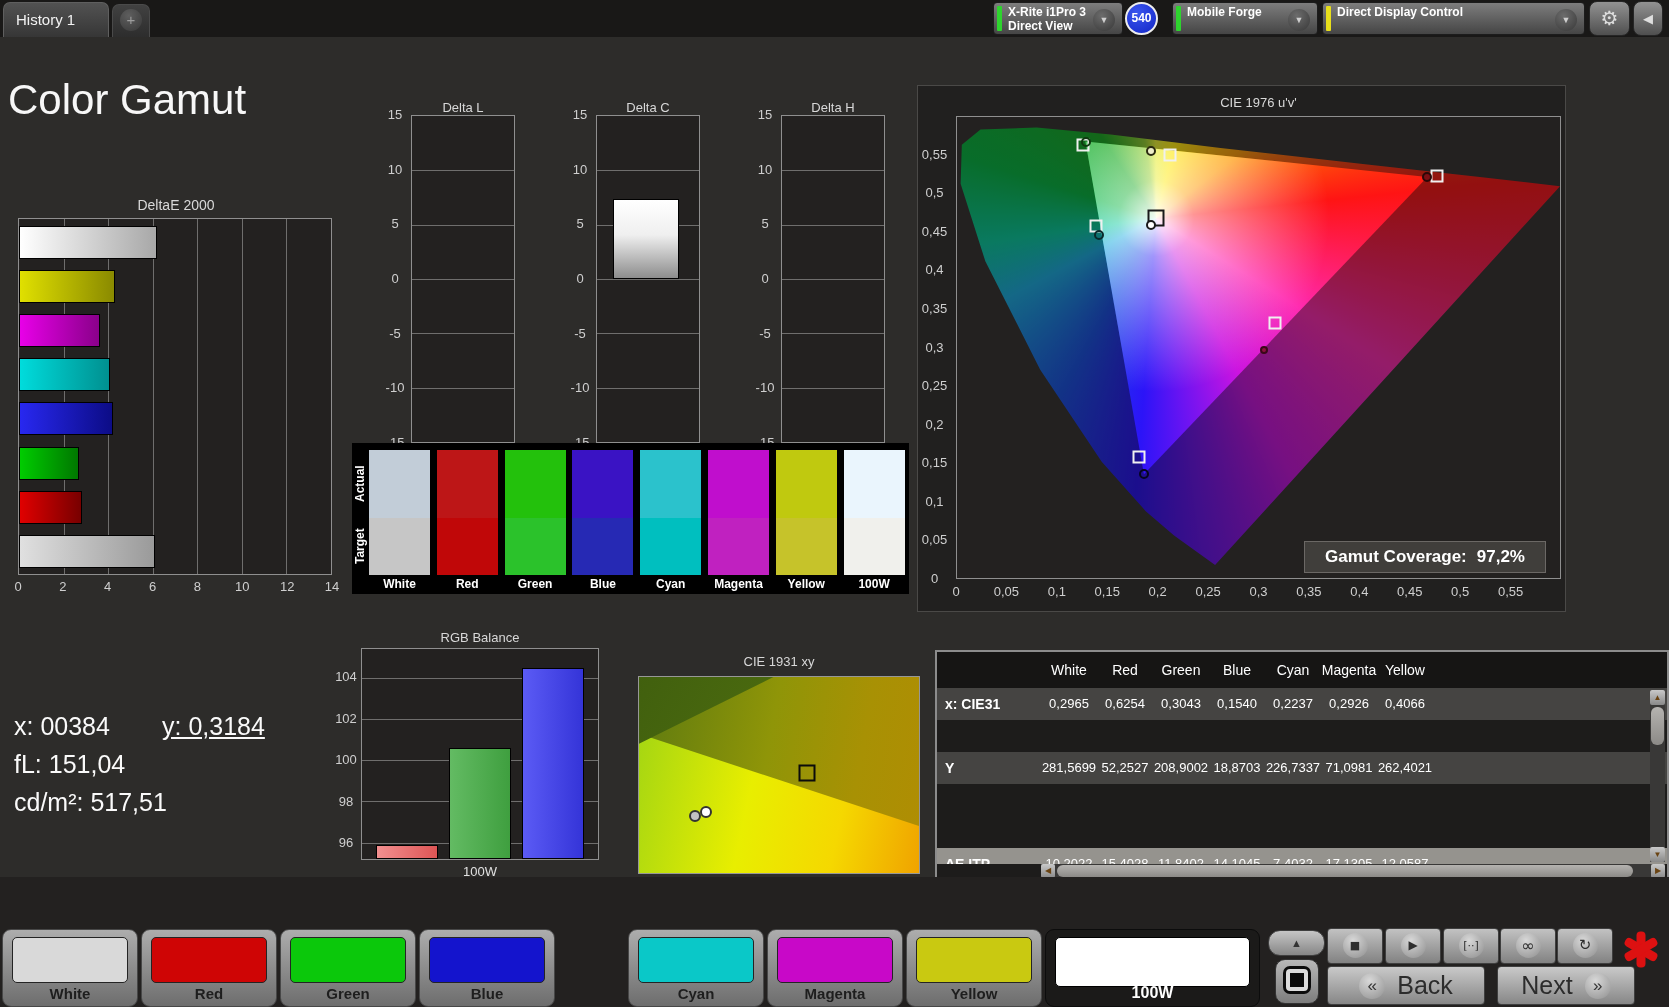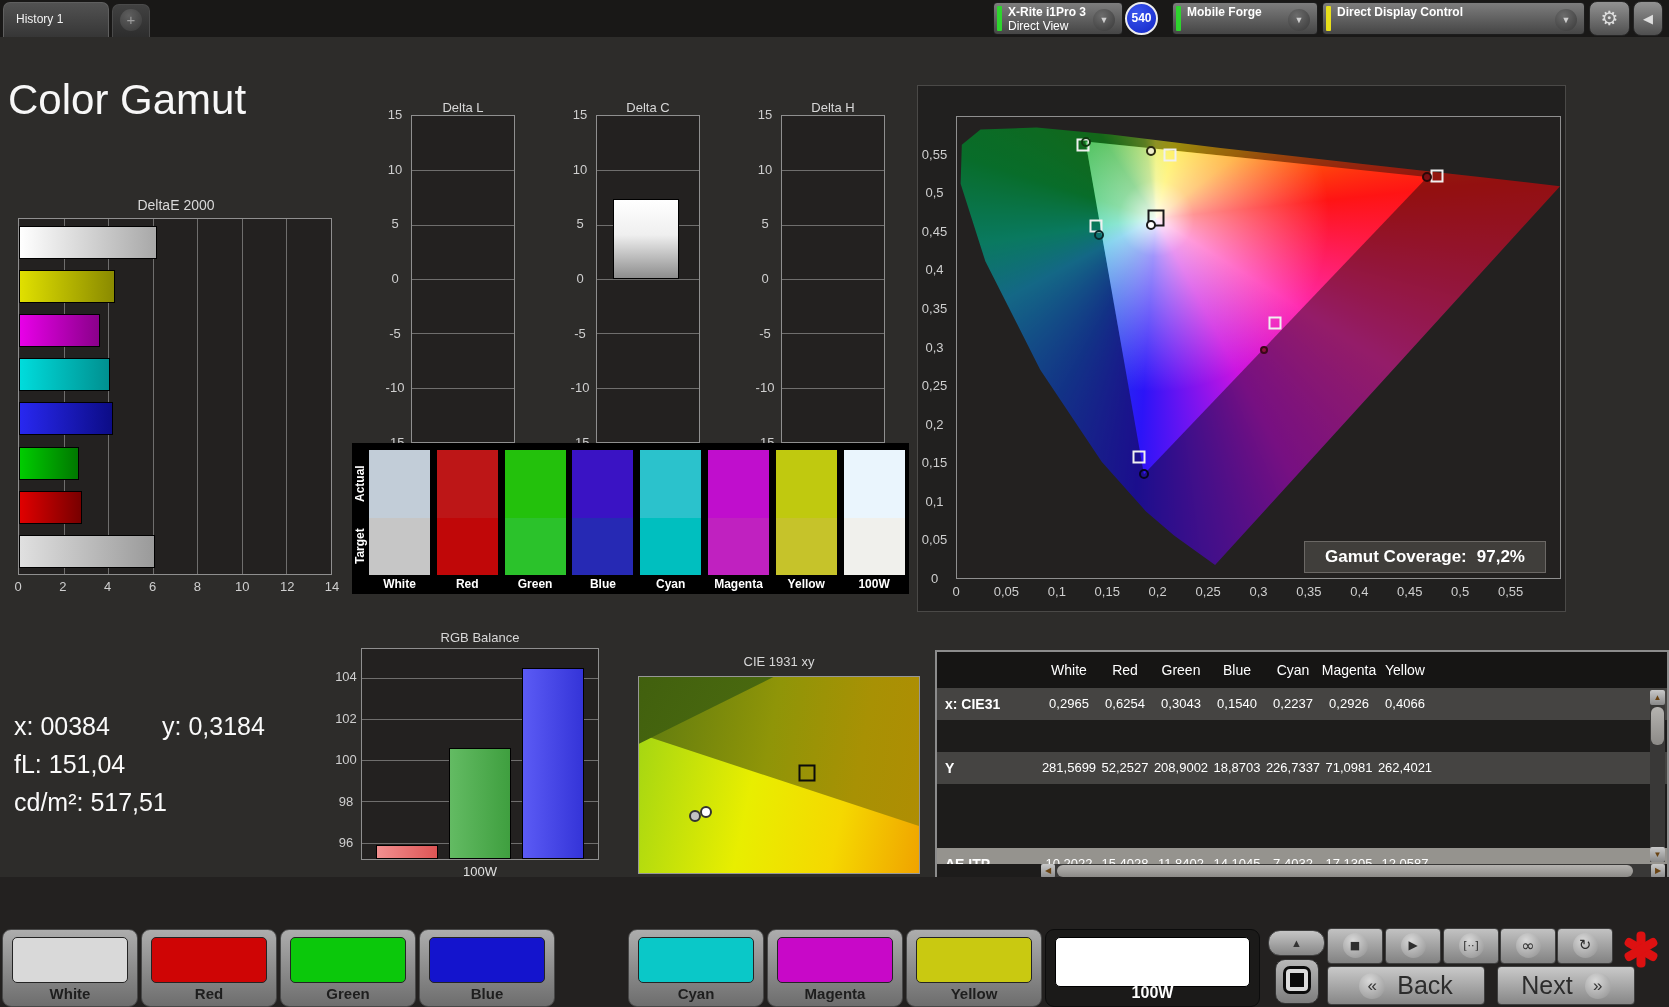--- a/index.html
+++ b/index.html
@@ -3,30 +3,30 @@
 <meta charset="utf-8">
 <style>
   html,body{margin:0;padding:0;background:#232221;}
   body{font-family:"Liberation Sans",sans-serif;-webkit-font-smoothing:antialiased;}
   #app{position:relative;width:1669px;height:1007px;background:#2d2c2a;overflow:hidden;}
 
   
   .topbar{position:absolute;left:0;top:0;width:100%;height:37px;background:#191817;}
   .tab{position:absolute;left:3px;top:2px;width:106px;height:35px;border:1px solid #5f5f5f;border-bottom:none;
        border-radius:7px 7px 0 0;background:linear-gradient(#525252,#363636);box-sizing:border-box;
-       color:#f2f2f2;font-size:12px;line-height:33px;padding-left:12px;}
+       color:#f2f2f2;font-size:15px;line-height:33px;padding-left:12px;}
   .tab-plus{position:absolute;left:112px;top:4px;width:38px;height:33px;border-radius:7px 7px 0 0;
        background:linear-gradient(#414141,#2d2d2d);border:1px solid #4a4a4a;border-bottom:none;box-sizing:border-box;text-align:center;}
   .tab-plus span{display:inline-block;margin-top:4px;width:22px;height:22px;border-radius:50%;
        background:radial-gradient(circle at 40% 30%,#5e5e5e,#383838);color:#9d9d9d;font-size:15px;line-height:21px;}
   .dd{position:absolute;top:2px;height:33px;border-radius:4px;background:linear-gradient(#7d7d7d,#454545);
       border:1px solid #1c1c1c;box-sizing:border-box;}
   .dd-stripe{position:absolute;left:3px;top:3px;bottom:3px;width:5px;border-radius:1px;}
   .dd-text{position:absolute;left:14px;top:2px;color:#fff;font-size:12px;font-weight:bold;line-height:14px;white-space:nowrap;}
-  .dd-text .sub{font-weight:normal;}
+  .dd-text .sub{font-weight:bold;}
   .dd-chev{position:absolute;right:7px;top:6px;width:22px;height:22px;border-radius:50%;
       background:radial-gradient(circle at 40% 30%,#6c6c6c,#383838);color:#cfcfcf;font-size:9px;line-height:22px;text-align:center;}
   .badge{position:absolute;left:1125px;top:2px;width:33px;height:33px;border-radius:50%;border:2px solid #ededed;
       background:radial-gradient(circle at 35% 30%,#3a55ee,#1226c6);box-sizing:border-box;color:#fff;
       font-size:12px;font-weight:bold;line-height:29px;text-align:center;}
   .sq-btn{position:absolute;top:1px;height:35px;border-radius:8px;background:linear-gradient(#929292,#4f4f4f);
       border:1px solid #262626;box-sizing:border-box;text-align:center;color:#dedede;}
 
   
   .page-title{position:absolute;left:8px;top:76px;font-size:42px;color:#f7f7f7;}
@@ -289,20 +289,21 @@
       <span class="swatch-label" style="left: 356px;">Magenta</span>
       <div class="swatch" style="left: 423.8px; top: 7px; height: 68px; background: rgb(192, 201, 15);"></div>
       <div class="swatch" style="left: 423.8px; top: 75px; height: 57px; background: rgb(198, 195, 42);"></div>
       <span class="swatch-label" style="left: 423.8px;">Yellow</span>
       <div class="swatch" style="left: 491.6px; top: 7px; height: 68px; background: rgb(234, 245, 253);"></div>
       <div class="swatch" style="left: 491.6px; top: 75px; height: 57px; background: rgb(240, 240, 236);"></div>
       <span class="swatch-label" style="left: 491.6px;">100W</span>
     </div>
 
   <div class="cie-panel">
+    <div class="panel-title">CIE 1976 u'v'</div>
     <div class="plot cie-plot">
       <div class="cie-layer cie-base"></div>
       <div class="cie-layer cie-tri"></div>
       <div class="cie-layer">
           <div class="m-square" style="left: 33%; top: 22%; border-color: rgb(26, 26, 26); width: 17px; height: 17px;"></div>
           <div class="m-square" style="left: 20.8333%; top: 6.16667%; border-color: rgb(240, 240, 240);"></div>
           <div class="m-square" style="left: 35.3333%; top: 8.16667%; border-color: rgb(240, 240, 240);"></div>
           <div class="m-square" style="left: 79.6667%; top: 12.8333%; border-color: rgb(240, 240, 240);"></div>
           <div class="m-square" style="left: 23%; top: 23.6667%; border-color: rgb(240, 240, 240);"></div>
           <div class="m-square" style="left: 52.6667%; top: 44.6667%; border-color: rgb(240, 240, 240);"></div>
@@ -341,21 +342,21 @@
       <div class="tick-label" style="left: 340.5px; top: 498px;">0,3</div>
       <div class="tick-label" style="left: 390.917px; top: 498px;">0,35</div>
       <div class="tick-label" style="left: 441.333px; top: 498px;">0,4</div>
       <div class="tick-label" style="left: 491.75px; top: 498px;">0,45</div>
       <div class="tick-label" style="left: 542.167px; top: 498px;">0,5</div>
       <div class="tick-label" style="left: 592.583px; top: 498px;">0,55</div>
     </div>
 
   <div class="reading">
     <div class="r-val" style="top:74px;left:0;">x: 00384</div>
-    <div class="r-val" style="top:74px;left:148px;">y: 0,3184</div>
+    <div class="r-val" style="top:74px;left:148px;text-decoration:underline;">y: 0,3184</div>
     <div class="r-val" style="top:112px;left:0;">fL: 151,04</div>
     <div class="r-val" style="top:150px;left:0;">cd/m²: 517,51</div>
   </div>
 
   <div class="rgb-chart">
     <div class="panel-title">RGB Balance</div>
     <div class="plot">
         <div class="hgrid" style="top: 13.7255%;"></div>
         <div class="hgrid" style="top: 33.3333%;"></div>
         <div class="hgrid" style="top: 52.9412%;"></div>

